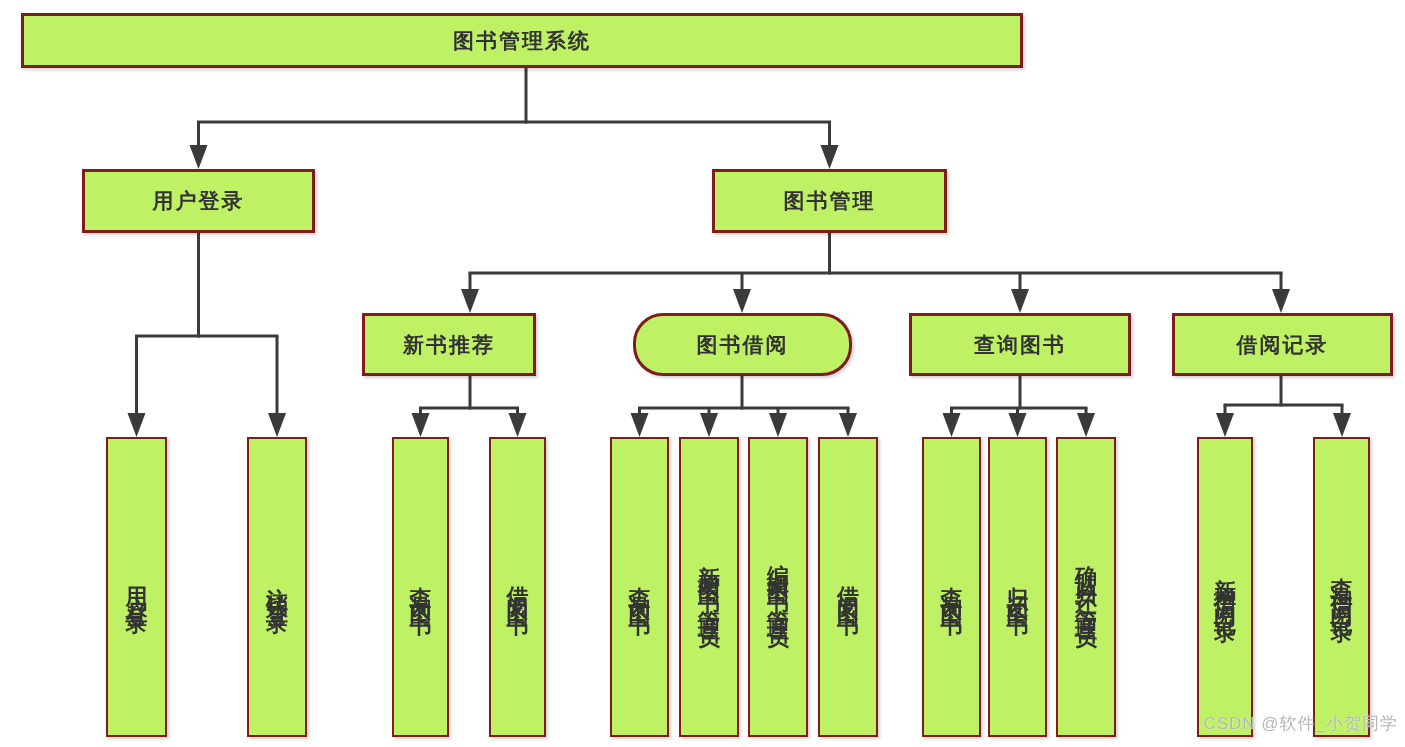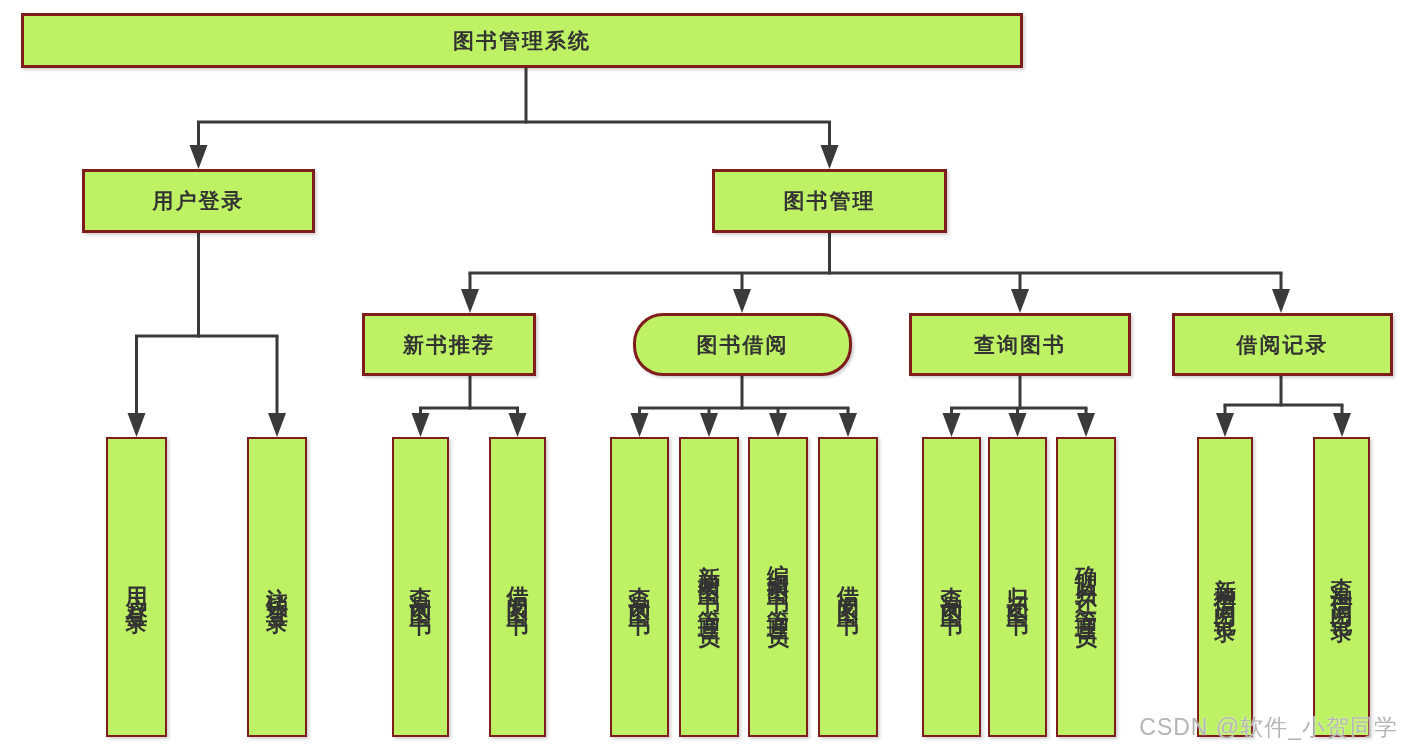--- a/index.html
+++ b/index.html
@@ -31,21 +31,21 @@
     writing-mode:vertical-rl;
     text-orientation:mixed;
     font-size:22px;
     letter-spacing:9px;
     line-height:1;
     white-space:normal;
   }
   #watermark{
     position:absolute;
     right:7px;top:712px;
-    font-size:23px;
+    font-size:17px;
     color:#b5b5b5;
     letter-spacing:1px;
     z-index:10;
     text-shadow:0 0 2px rgba(255,255,255,0.7);
   }
 </style>
 </head>
 <body>
 
 <div id="canvas">

